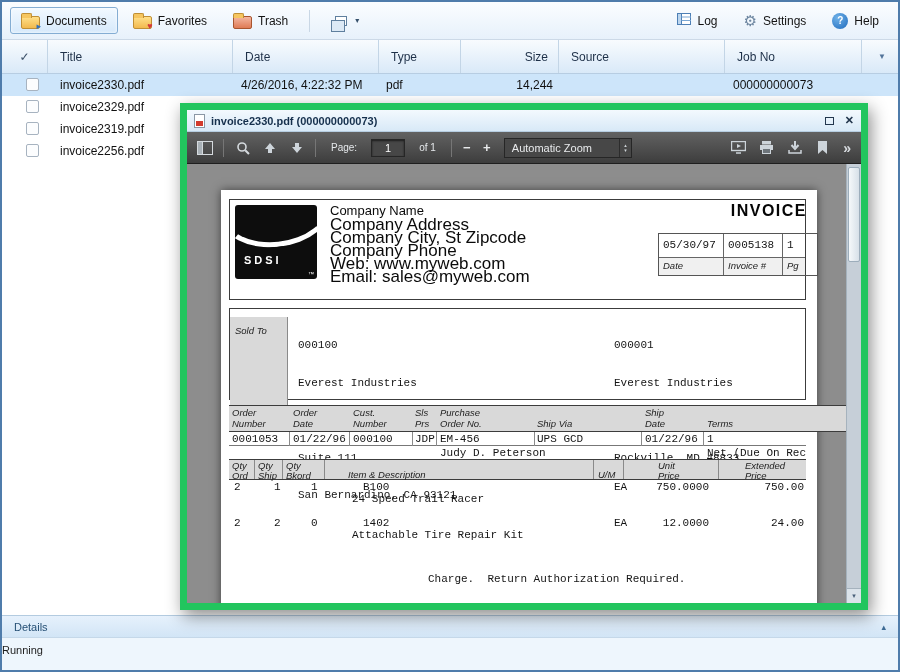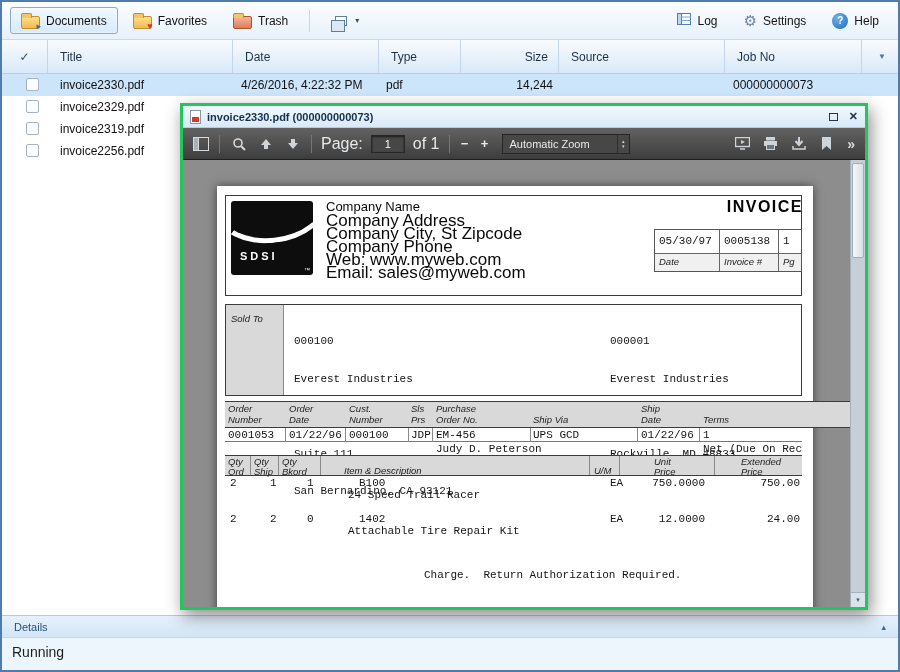--- a/index.html
+++ b/index.html
@@ -48,38 +48,38 @@
   .cell{position:absolute;top:0;height:22px;line-height:22px;white-space:nowrap}
   .c-title{left:58px}.c-date{left:239px}.c-type{left:384px}
   .c-size{left:459px;width:92px;text-align:right}
   .c-source{left:565px}.c-jobno{left:731px}
 
   
   .details-bar{position:absolute;left:0;top:613px;width:100%;height:22px;display:flex;align-items:center;padding:0 12px;
     background:linear-gradient(#e6f1fc,#d2e5f6);border-top:1px solid #b3cbe0;font-size:11px;color:#265075}
   .details-up{margin-left:auto;font-size:9px;color:#3c6a94}
   .status-bar{position:absolute;left:0;top:635px;width:100%;height:34px;background:#eef6fd;border-top:1px solid #c5d8e9;
-    font-size:14px;color:#1d1d1d;padding:6px 10px}
+    font-size:11px;color:#1d1d1d;padding:6px 0}
 
   
-  .viewer{position:absolute;left:178px;top:101px;width:688px;height:507px;background:#fff;border:3px solid #22c55e;
+  .viewer{position:absolute;left:178px;top:101px;width:688px;height:507px;background:#fff;border:7px solid #22c55e;
     box-shadow:3px 6px 16px rgba(0,0,0,.45)}
   .v-titlebar{height:22px;display:flex;align-items:center;gap:6px;padding:0 7px;font-size:11px;font-weight:bold;color:#152f4c;
     background:linear-gradient(#f3f9fe,#d8e9f7);border-bottom:1px solid #b6cde1}
   .pdficon{position:relative;width:11px;height:14px;background:#fff;border:1px solid #8a97a5}
   .pdficon::after{content:"";position:absolute;left:1px;bottom:1px;width:7px;height:5px;background:#d23b2e}
   .v-controls{margin-left:auto;display:flex;align-items:center;gap:11px}
   .v-restore{width:9px;height:8px;border:1.5px solid #22364d}
   .v-close{font-size:11px;font-weight:bold;color:#22364d;line-height:11px}
 
   .v-toolbar{height:32px;display:flex;align-items:center;gap:2px;padding:0 5px;
     background:linear-gradient(#626262,#3d3d3d);border-bottom:1px solid #1f1f1f}
   .vt-btn{width:25px;height:24px;display:flex;align-items:center;justify-content:center;border-radius:2px}
   .vt-sep{width:1px;height:18px;background:#2c2c2c;border-right:1px solid #767676;margin:0 4px}
-  .vt-label{color:#e5e8eb;font-size:16px;margin:0 3px;white-space:nowrap}
+  .vt-label{color:#e5e8eb;font-size:10px;margin:0 9px;white-space:nowrap}
   .vt-input{width:34px;height:18px;background:#474747;border:1px solid #262626;box-shadow:inset 0 1px 2px rgba(0,0,0,.6);
     color:#fff;font-size:11px;text-align:center;margin:0 3px;font-family:"Liberation Sans",sans-serif}
   .vt-zoomtxt{color:#e8eaec;font-size:13px;font-weight:bold;width:18px;text-align:center}
   .vt-select{width:128px;height:20px;background:#474747;border:1px solid #262626;display:flex;align-items:center;
     color:#e8eaec;font-size:11px;padding:0 0 0 7px;margin-left:6px}
   .vt-spin{margin-left:auto;display:flex;flex-direction:column;align-items:center;justify-content:center;font-size:5px;
     line-height:4.5px;color:#cfd4d8;border-left:1px solid #2c2c2c;padding:0 4px;height:100%}
   .vt-right{margin-left:auto;display:flex;align-items:center;gap:3px}
   .vt-more{color:#d8dce0;font-size:14px;font-weight:bold;margin:0 5px}
 
@@ -99,28 +99,28 @@
 
   .logo{position:absolute;left:14px;top:15px;width:82px;height:74px;background:#0d0d0d;border-radius:3px;overflow:hidden}
   .logo-swoosh{position:absolute;left:-16px;top:-32px;width:112px;height:74px;border:5px solid transparent;
     border-bottom:5px solid #fff;border-radius:50%;transform:rotate(-6deg)}
   .logo-text{position:absolute;left:9px;bottom:13px;color:#fff;font-weight:bold;font-size:11px;letter-spacing:3px}
   .logo-tm{position:absolute;right:3px;bottom:2px;color:#fff;font-size:6px}
   .co-name{font-weight:normal;font-size:13px;line-height:15px;color:#0a0a0a}
   .co-line{font-weight:normal;font-size:17px;line-height:13px;color:#0a0a0a}
   .inv-title{font-weight:bold;font-size:16px;letter-spacing:1.5px;color:#050505}
 
-  .meta-box{position:absolute;left:437px;top:43px;width:148px;border:1px solid #555;display:grid;
+  .meta-box{position:absolute;left:437px;top:43px;width:160px;border:1px solid #555;display:grid;
     grid-template-columns:65px 59px 22px}
   .mv{height:23px;border-right:1px solid #666;display:flex;align-items:center;padding:0 4px}
   .mv:nth-child(3n){border-right:none}
   .ml{height:18px;border-top:1px solid #666;border-right:1px solid #666;display:flex;align-items:center;padding:0 4px;background:#f0f0f0}
   .ml:nth-child(3n){border-right:none}
 
-  .ss-strip{position:absolute;top:0;height:100%;width:58px;background:#d9d9d9;padding:3px 5px}
+  .ss-strip{position:absolute;top:8px;height:100%;width:58px;background:#d9d9d9;padding:3px 5px}
   .sep-v{position:absolute;width:1px;background:#8a8a8a}
   .gray-row{background:#d9d9d9;border-top:1px solid #3c3c3c;border-bottom:1px solid #3c3c3c}
   .two-line span{display:block}
   .ralign{text-align:right}
 </style>
 </head>
 <body>
 
 <div class="app">
 

